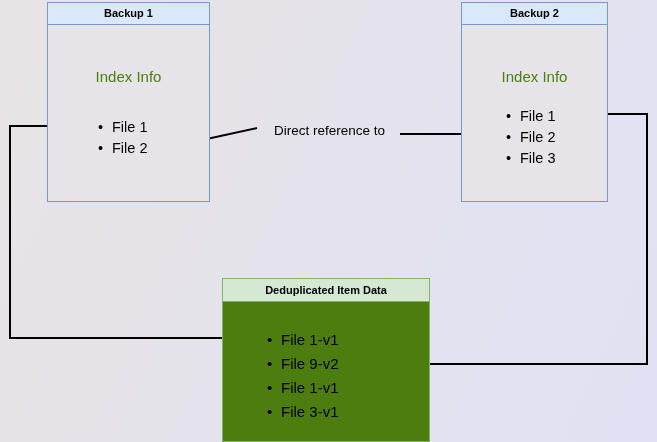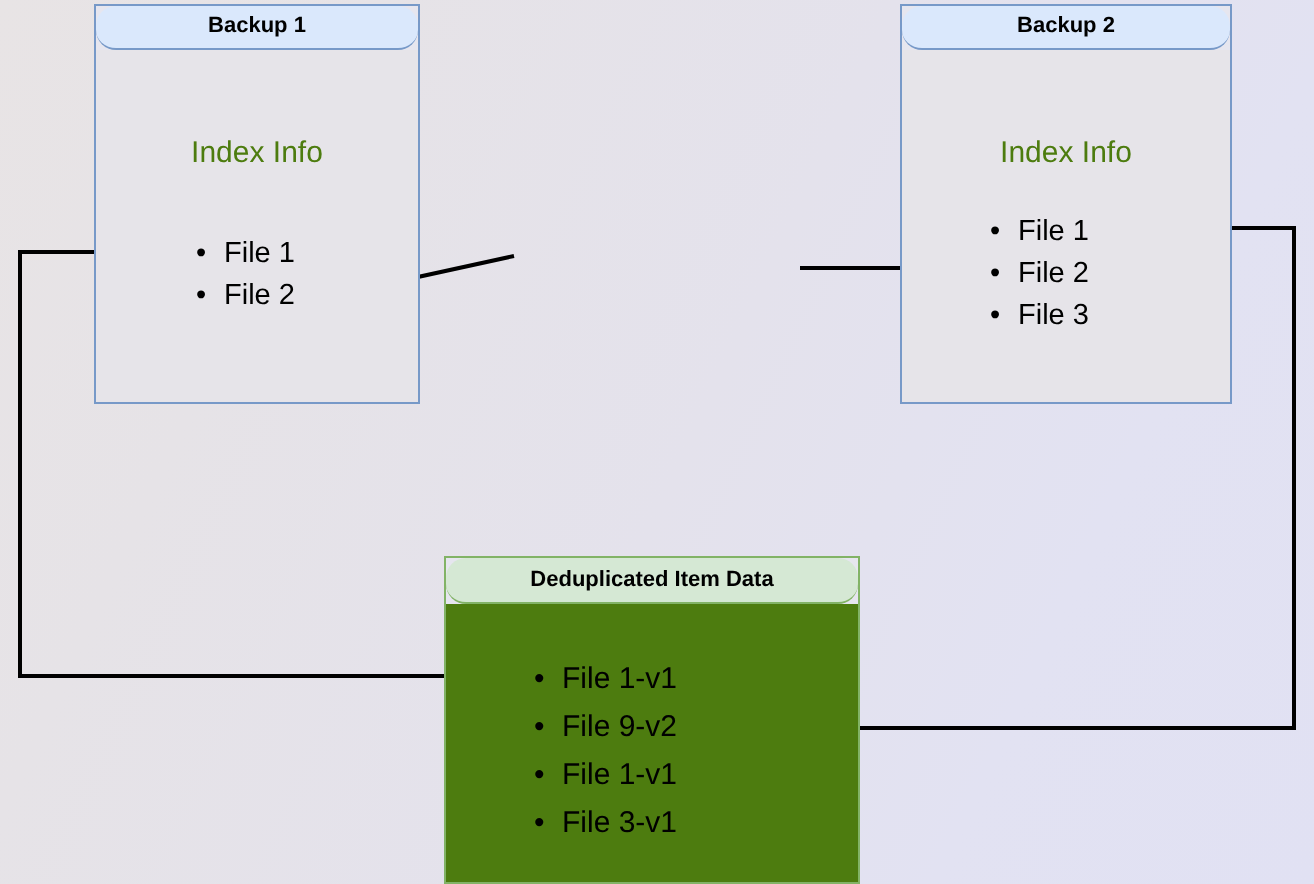--- a/index.html
+++ b/index.html
@@ -38,21 +38,20 @@
     box-sizing: border-box;
     width: 100%;
     text-align: center;
     font-weight: bold;
     font-size: 11px;
     color: #000;
     line-height: 1;
     display: flex;
     align-items: center;
     justify-content: center;
-    border-radius: 10px;
   }
   .node .node-body {
     position: relative;
     box-sizing: border-box;
     width: 100%;
   }
 
   
   .node.blue {
     border: 1.6px solid #7799c8;
@@ -158,21 +157,21 @@
     <div class="node-header">Backup 1</div>
     <div class="node-body">
       <div class="subtitle" style="top:43px;">Index Info</div>
       <ul class="file-list" style="left:50px; top:92px;">
         <li>File 1</li>
         <li>File 2</li>
       </ul>
     </div>
   </div>
 
-  <div class="node blue" style="left:450px; top:2px; width:166px; height:200px;">
+  <div class="node blue" style="left:461px; top:2px; width:147px; height:200px;">
     <div class="node-header">Backup 2</div>
     <div class="node-body">
       <div class="subtitle" style="top:43px;">Index Info</div>
       <ul class="file-list" style="left:44px; top:81px;">
         <li>File 1</li>
         <li>File 2</li>
         <li>File 3</li>
       </ul>
     </div>
   </div>
@@ -183,15 +182,16 @@
       <ul class="file-list big" style="left:44px; top:26px;">
         <li>File 1-v1</li>
         <li>File 9-v2</li>
         <li>File 1-v1</li>
         <li>File 3-v1</li>
       </ul>
     </div>
   </div>
 
   <div class="edge-label" style="left:262px; top:123px; width:135px;">
+    <div>Direct reference to</div>
   </div>
 
 </div>
 
 </body></html>

